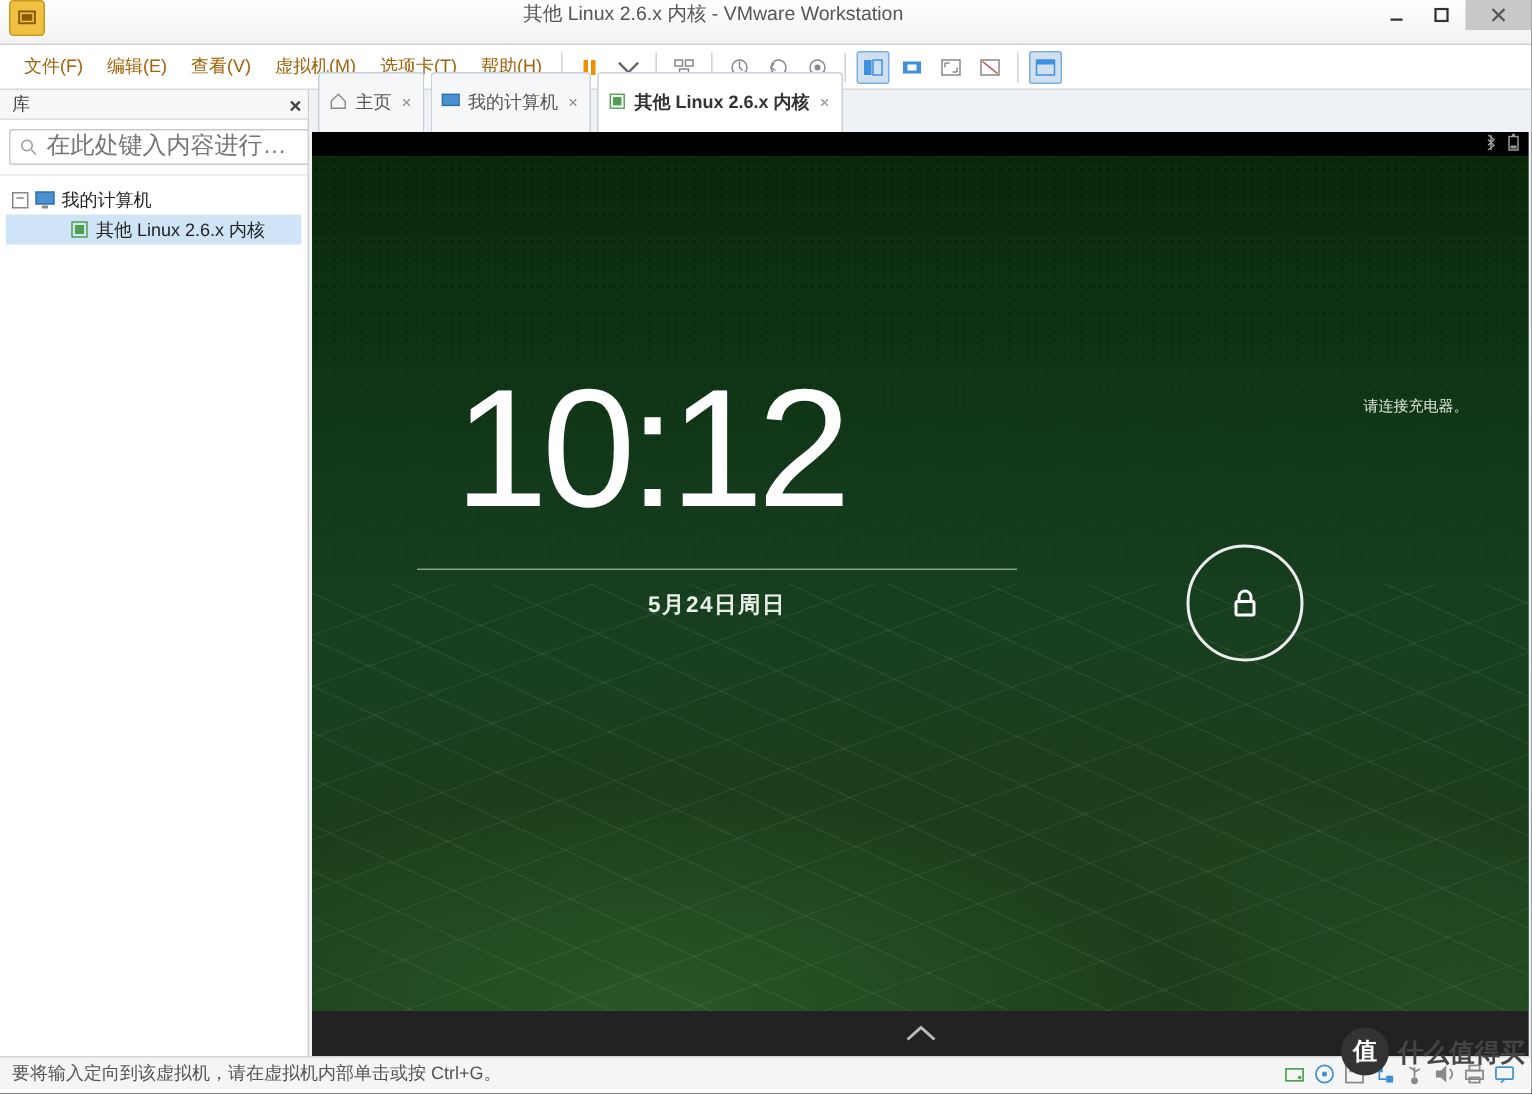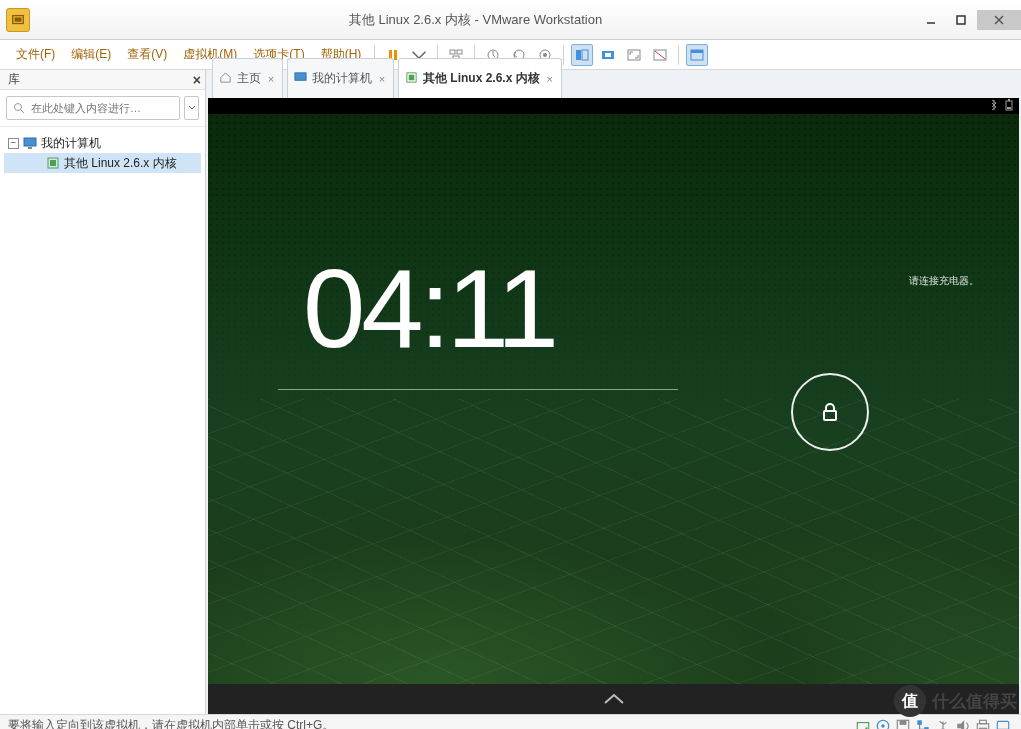--- a/index.html
+++ b/index.html
@@ -1,35 +1,35 @@
 <!DOCTYPE html>
 <html><head>
 <meta charset="utf-8">
 <style>
 *{box-sizing:border-box;margin:0;padding:0;font-family:"Microsoft YaHei","Segoe UI",Tahoma,sans-serif}
 body{width:1021px;height:729px;background:#fff;overflow:hidden;font-size:12px;color:#000;position:relative}
-.titlebar{height:40px;background:linear-gradient(#fff,#f2f2f2);display:flex;align-items:center;border-bottom:1px solid #d0d0d0}
+.titlebar{height:30px;background:linear-gradient(#fff,#f2f2f2);display:flex;border-bottom:1px solid #d0d0d0}
 .tb-icon{width:24px;height:24px;margin:0 6px;background:#f0c040;border:1px solid #c89820;border-radius:3px;display:flex;align-items:center;justify-content:center}
 .tb-icon svg{width:14px;height:14px}
 .tb-title{flex:1;text-align:center;color:#555;font-size:13px}
 .tb-btns{display:flex}
 .tb-btn{width:28px;height:20px;display:flex;align-items:center;justify-content:center;color:#666;margin-left:2px}
 .tb-close{background:#c8c8c8;width:44px}
 .menubar{height:30px;background:#fff;border-bottom:1px solid #d8d8d8;display:flex;align-items:center;padding:0 8px}
 .menu-item{padding:4px 8px;color:#a16207;font-size:12px;cursor:default}
 .msep{width:1px;height:20px;background:#d0d0d0;margin:0 5px}
 .tool-btn{width:22px;height:22px;display:flex;align-items:center;justify-content:center;margin:0 2px;border-radius:2px}
 .tool-btn.active{background:#d0e0f0;border:1px solid #7ab0e0}
 .tool-btn svg{width:16px;height:16px}
 .content{display:flex;height:644px}
 .sidebar{width:206px;background:#fff;border-right:1px solid #d0d0d0;display:flex;flex-direction:column}
 .sb-head{height:20px;display:flex;align-items:center;justify-content:space-between;padding:0 4px 0 8px;background:#f7f7f7;border-bottom:1px solid #e0e0e0;font-size:12px;color:#444}
 .sb-search{padding:6px;display:flex;gap:4px;border-bottom:1px solid #e8e8e8}
 .sb-searchbox{flex:1;height:24px;border:1px solid #c8c8c8;border-radius:2px;display:flex;align-items:center;padding:0 6px;gap:6px}
-.sb-searchbox input{border:none;outline:none;flex:1;font-size:11px;color:#0f172a;background:transparent}
+.sb-searchbox input{border:none;outline:none;flex:1;font-size:16px;color:#0f172a;background:transparent}
 .sb-dd{width:20px;height:24px;border:1px solid #c8c8c8;border-radius:2px;display:flex;align-items:center;justify-content:center}
 .tree{padding:6px 4px;font-size:12px;color:#222}
 .tree-row{display:flex;align-items:center;height:20px;gap:4px;padding-left:4px}
 .tree-row.indent1{padding-left:22px}
 .tree-row.indent2{padding-left:42px}
 .tree-row.sel{background:#d0e4f7}
 .tree-tgl{width:11px;height:11px;border:1px solid #888;display:flex;align-items:center;justify-content:center;font-size:10px;line-height:1;color:#555;background:#fff}
 .tree-ic{width:14px;height:14px;display:flex;align-items:center;justify-content:center}
 .main{flex:1;display:flex;flex-direction:column;background:#eef2f6}
 .tabbar{height:28px;display:flex;align-items:flex-end;padding:4px 6px 0 6px;gap:4px;background:#eef2f6}
@@ -245,22 +245,23 @@
               <rect x="1" y="2" width="6" height="9" fill="none" stroke="#999"></rect>
               <rect x="3" y="0" width="2" height="2" fill="#999"></rect>
               <rect x="2" y="8" width="4" height="2" fill="#999"></rect>
             </svg></span>
       </div>
 
       <div class="android">
         <div class="dots"></div>
         <div class="leaf"></div>
         <div class="veins"></div>
-        <div class="clock">04:11</div>
+        <div class="clock">10:12</div>
         <div class="divline"></div>
+        <div class="date">5月24日周日</div>
         <div class="charger">请连接充电器。</div>
         <div class="lock-ring">
           <svg width="24" height="24" viewBox="0 0 24 24">
             <rect x="6" y="11" width="12" height="9" rx="1" fill="none" stroke="#fff" stroke-width="2"></rect>
             <path d="M8 11 V8 a4 4 0 0 1 8 0 V11" fill="none" stroke="#fff" stroke-width="2"></path>
           </svg>
         </div>
       </div>
 
       <div class="navbar">

